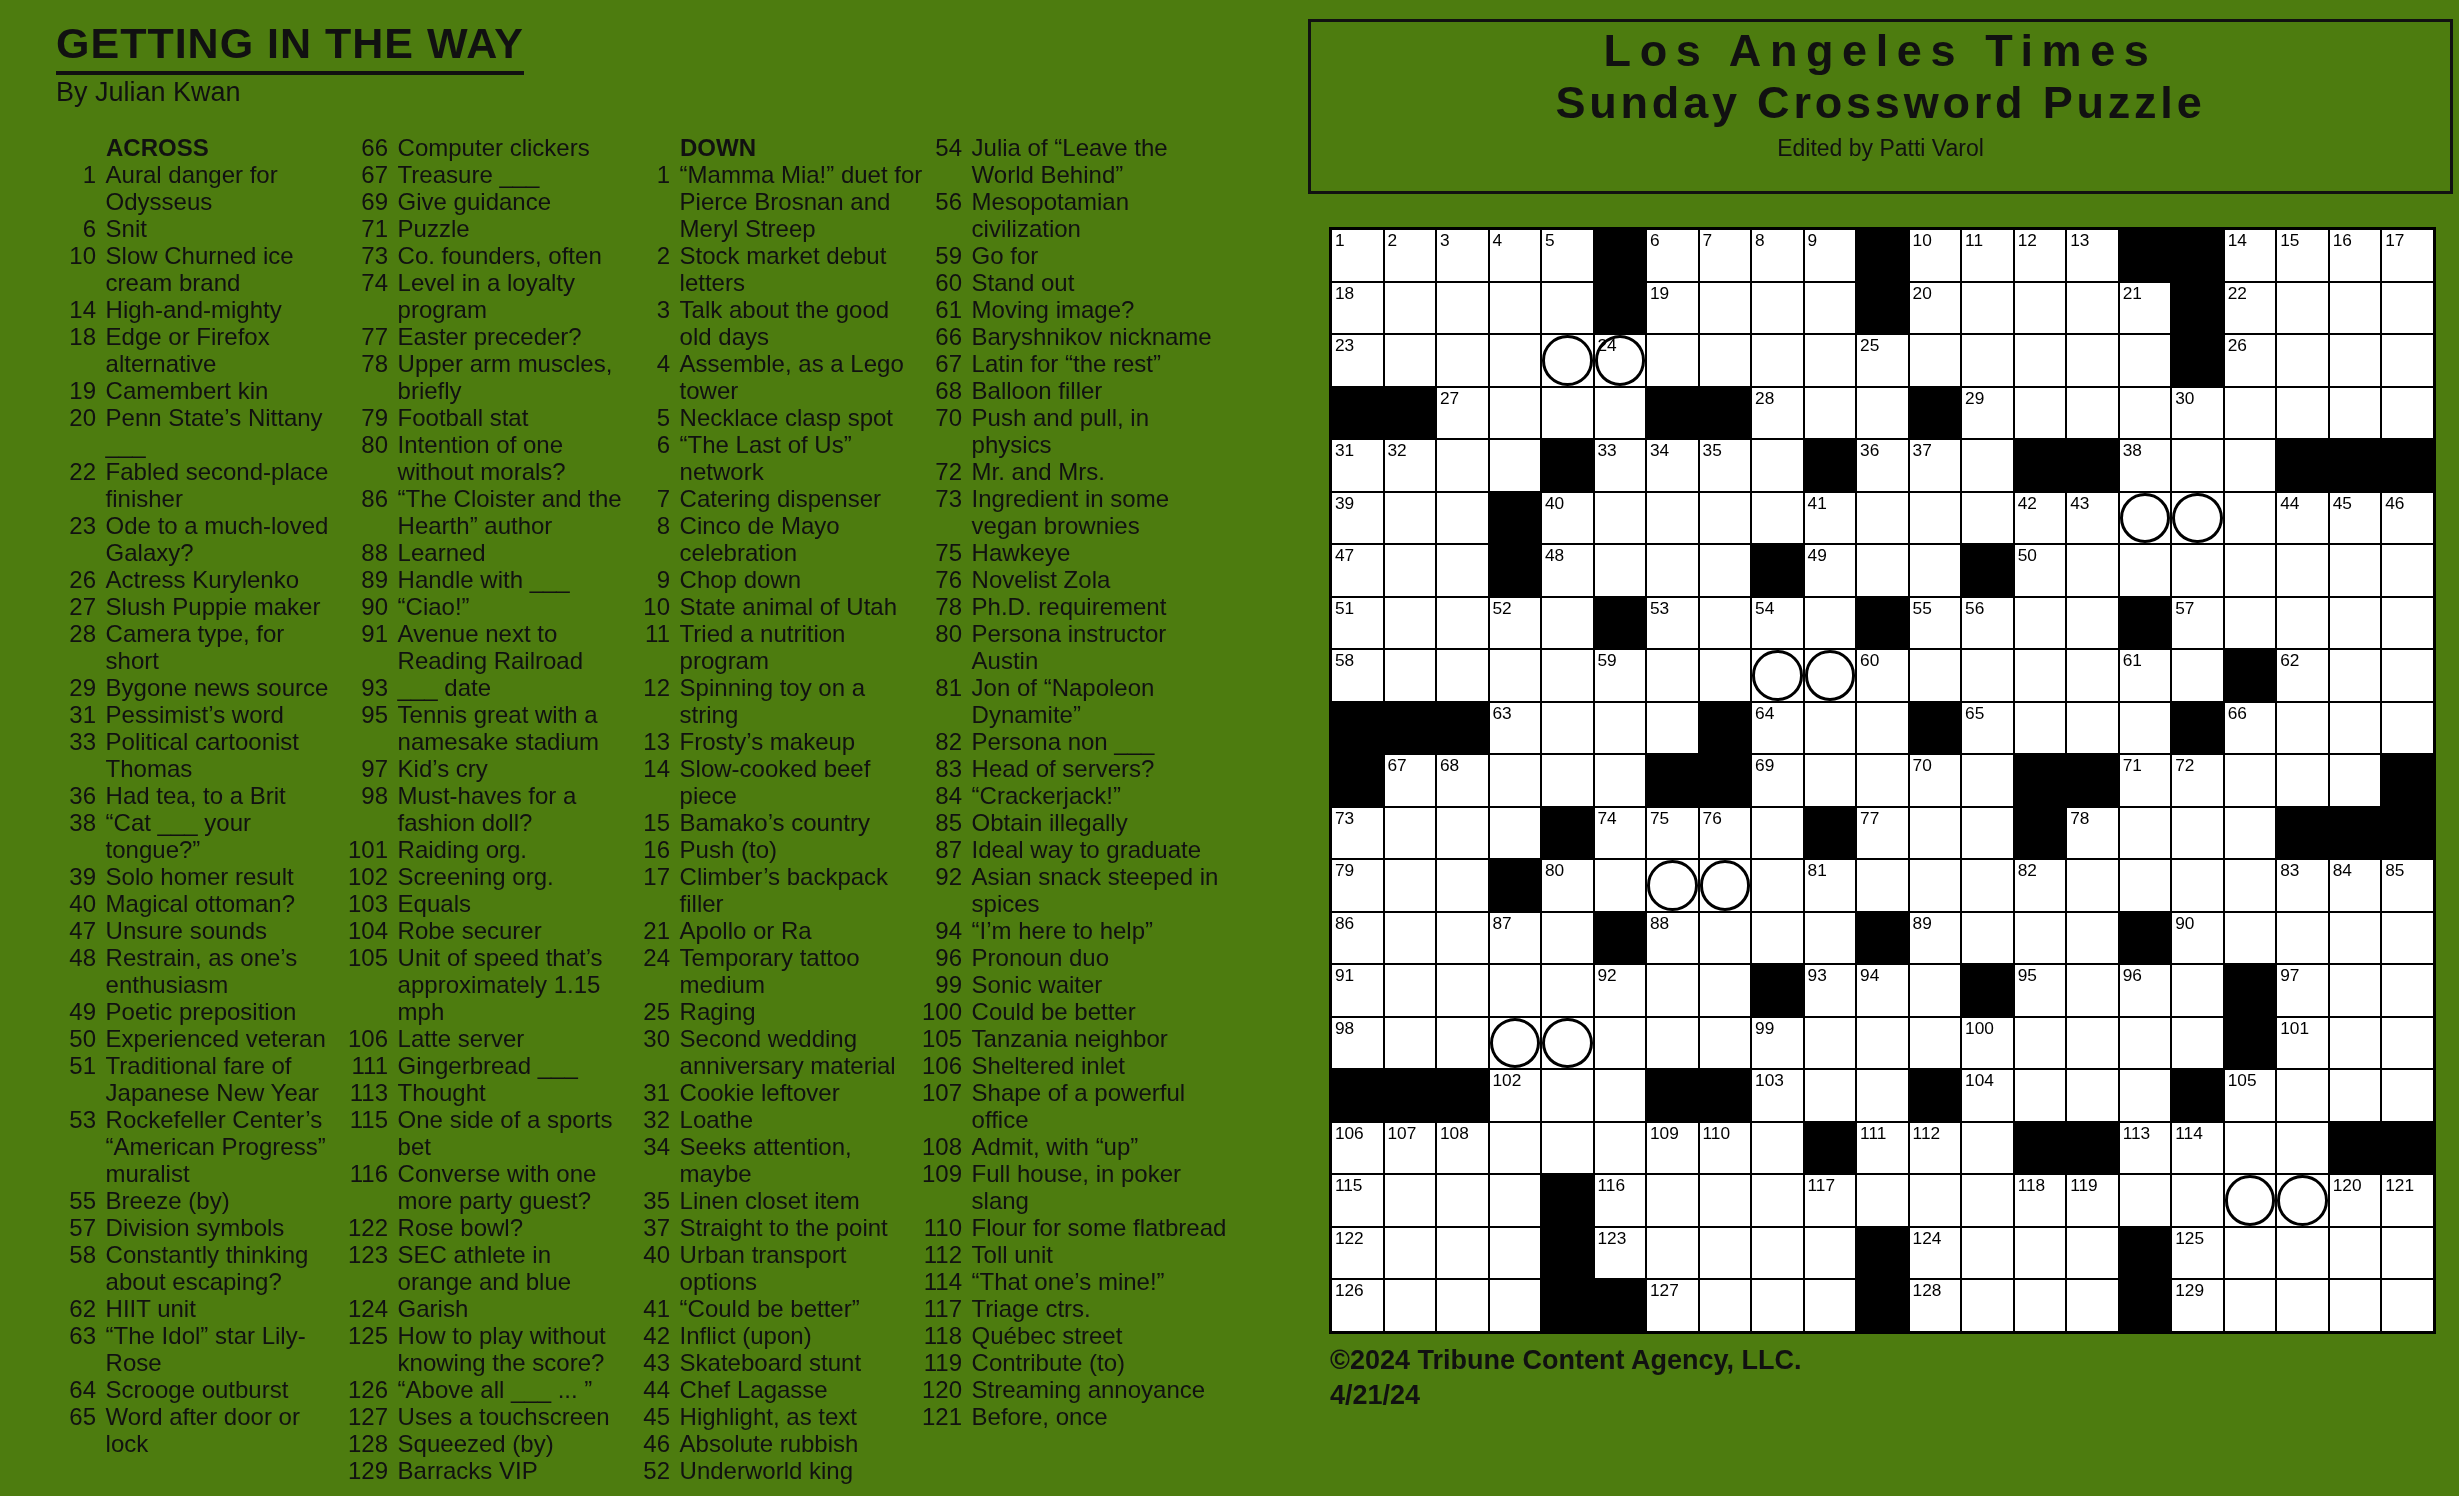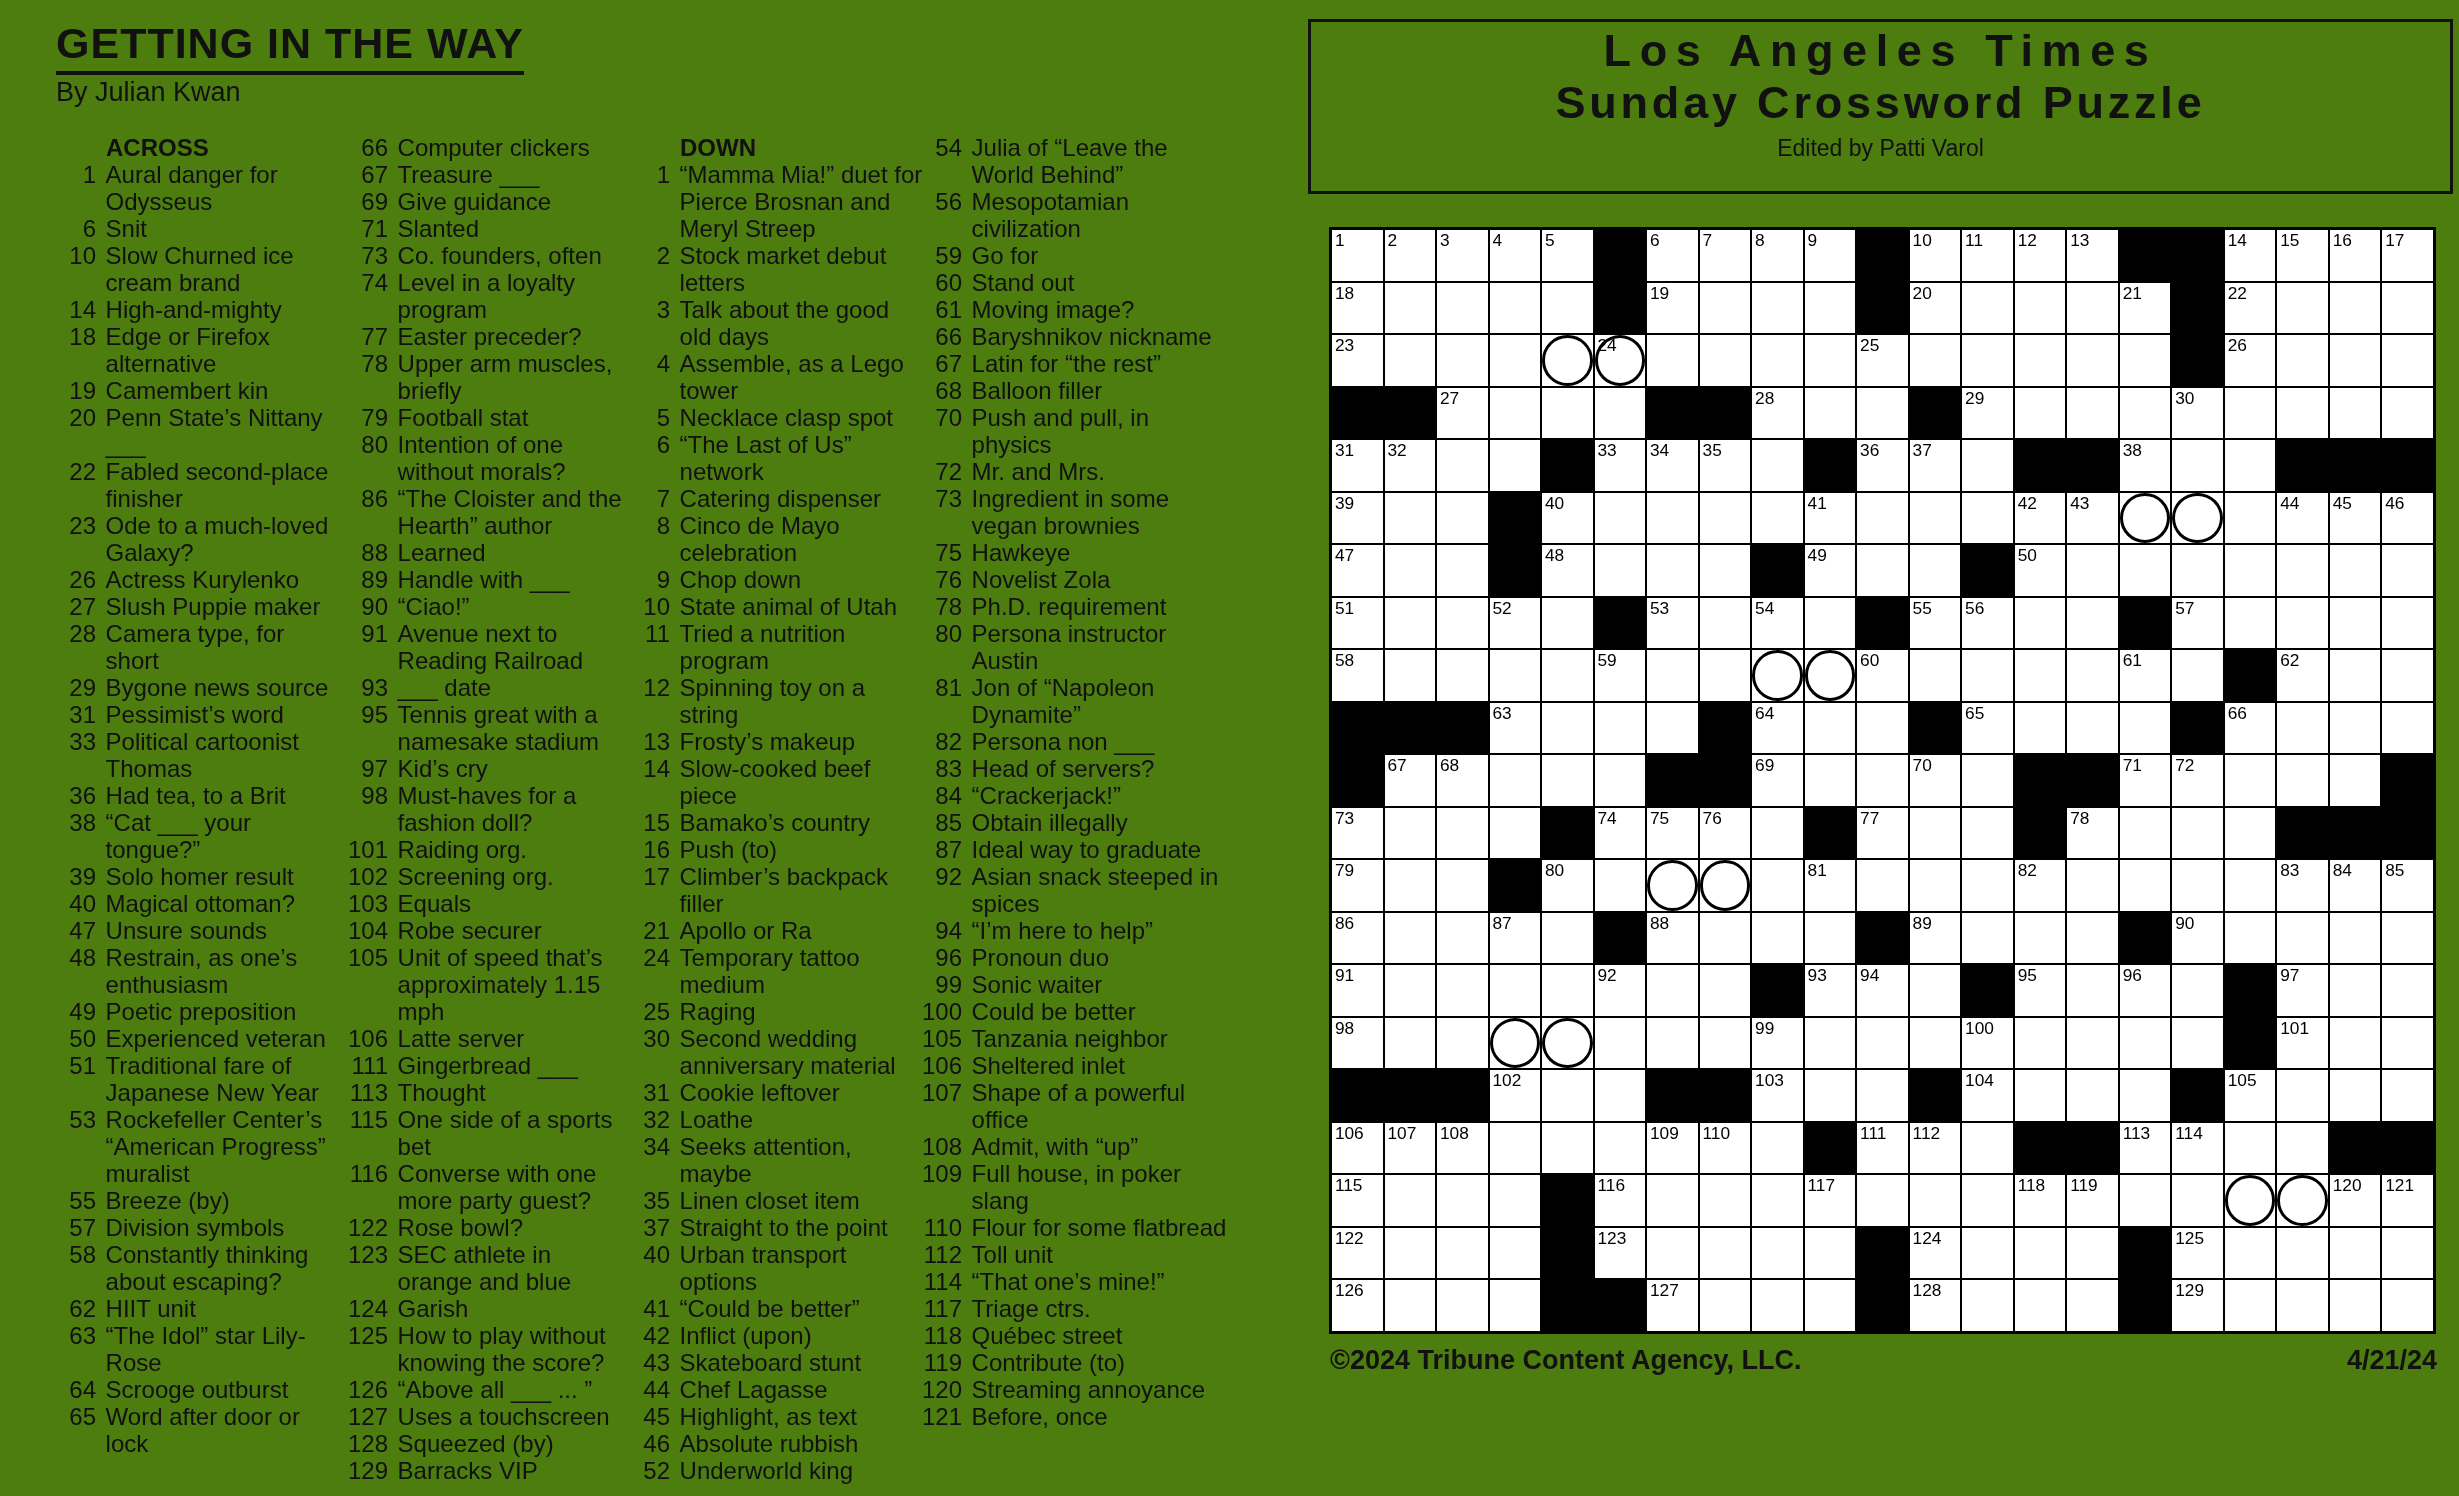--- a/index.html
+++ b/index.html
@@ -33,21 +33,21 @@
         background:#000;border:3.8px solid #000;box-sizing:border-box;
         display:grid;grid-template-columns:repeat(21,1fr);grid-template-rows:repeat(21,1fr);gap:1.9px;}
   .cell{position:relative;background:#fff;}
   .cell.black{background:#000;}
   .cell .cnum{position:absolute;left:2.9px;top:1px;font-size:17.3px;line-height:19px;color:#000;}
   .cell .circ{position:absolute;left:0px;top:0px;right:0px;bottom:0px;
               border:3.8px solid #000;border-radius:50%;}
 
   
   .footer{position:absolute;left:1330px;top:1343px;width:1107px;display:flex;
-          justify-content:space-between;font-size:27px;font-weight:bold;line-height:35px;}
+          justify-content:space-between;font-size:27px;font-weight:bold;line-height:35px;flex-direction:column;}
 </style>
 </head>
 <body>
 
 <div class="page">
 
   <div class="title">GETTING IN THE WAY</div>
   <div class="byline">By Julian Kwan</div>
 
   <div class="cluecol" id="col1">
@@ -189,21 +189,21 @@
       <div class="clue">
         <div class="num">67</div>
         <div class="txt">Treasure ___</div>
       </div>
       <div class="clue">
         <div class="num">69</div>
         <div class="txt">Give guidance</div>
       </div>
       <div class="clue">
         <div class="num">71</div>
-        <div class="txt">Slanted</div>
+        <div class="txt">Puzzle</div>
       </div>
       <div class="clue">
         <div class="num">73</div>
         <div class="txt">Co. founders, often</div>
       </div>
       <div class="clue">
         <div class="num">74</div>
         <div class="txt">Level in a loyalty program</div>
       </div>
       <div class="clue">

